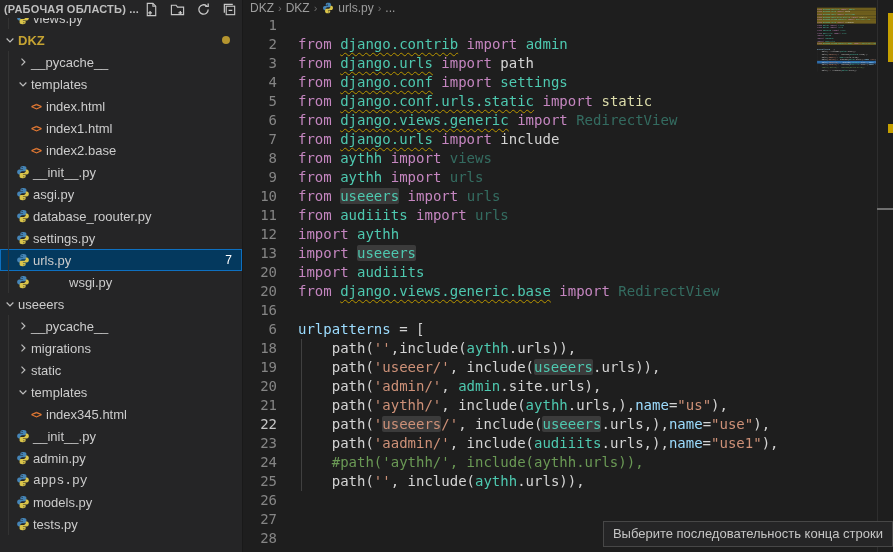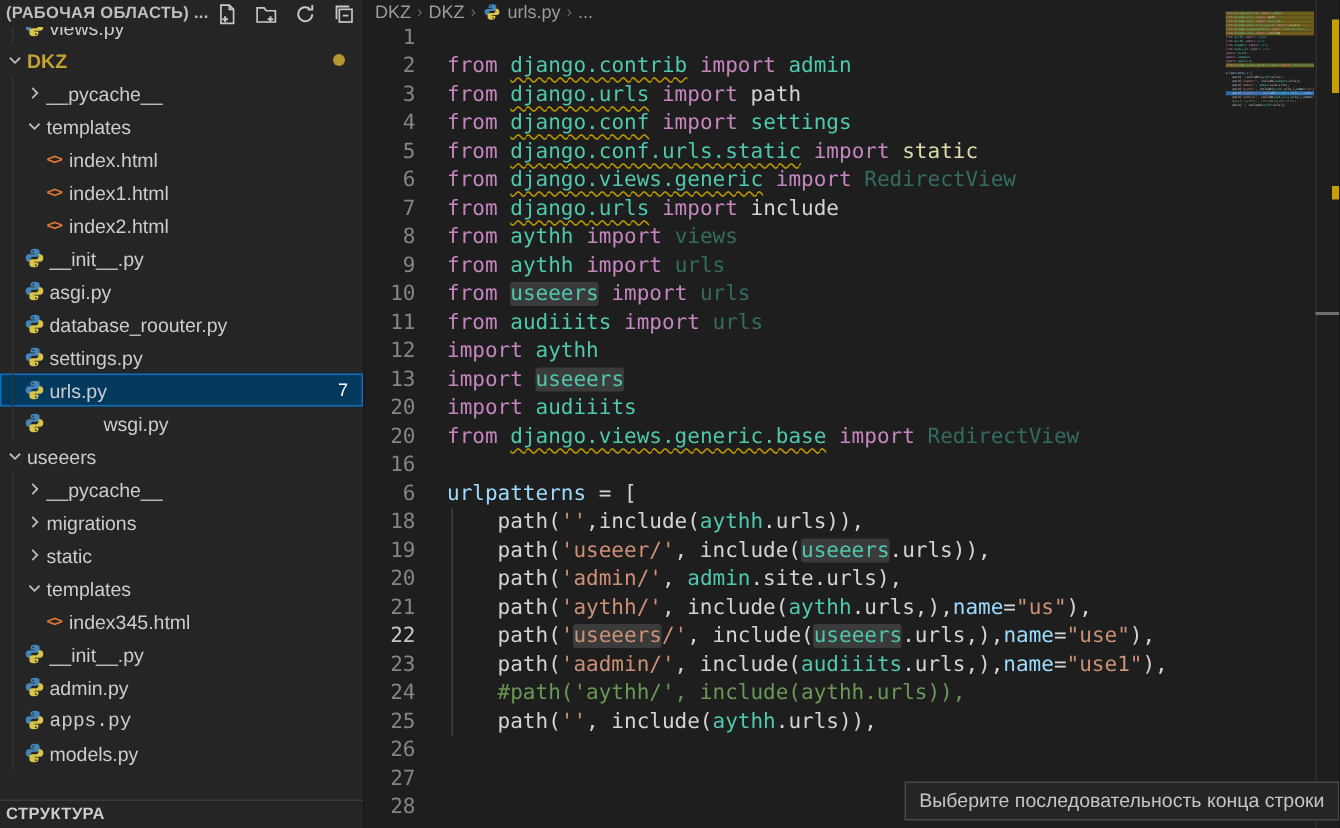--- a/index.html
+++ b/index.html
@@ -155,21 +155,21 @@
         <div class="trow guide" style="padding-left: 28px;">
           <span class="ficon">
             <span style="color:#e37933;font-size:10px;font-weight:bold;letter-spacing:-1px">&lt;&gt;</span>
           </span>
           <span class="tlabel">index1.html</span>
         </div>
         <div class="trow guide" style="padding-left: 28px;">
           <span class="ficon">
             <span style="color:#e37933;font-size:10px;font-weight:bold;letter-spacing:-1px">&lt;&gt;</span>
           </span>
-          <span class="tlabel">index2.html</span>
+          <span class="tlabel">index2.base</span>
         </div>
         <div class="trow guide" style="padding-left: 15px;">
           <span class="ficon">
             <svg width="14" height="14" viewBox="0 0 16 16">
               <path fill="#4584b6" d="M7.9 1C6.1 1 5 1.8 5 3v1.6h3.1v.6H3.6C2.3 5.2 1.3 6.3 1.3 8c0 1.7 1 2.9 2.3 2.9h1.3V9.2C4.9 8 6 7 7.1 7h3c1 0 1.8-.8 1.8-1.8V3c0-1.2-1.2-2-3-2zM7 2.2a.66.66 0 1 1 0 1.32.66.66 0 0 1 0-1.32z"></path>
               <path fill="#d9c44a" d="M8.1 15c1.8 0 2.9-.8 2.9-2v-1.6H7.9v-.6h4.5c1.3 0 2.3-1.1 2.3-2.8 0-1.7-1-2.9-2.3-2.9h-1.3v1.7c0 1.2-1.1 2.2-2.2 2.2h-3c-1 0-1.8.8-1.8 1.8V13c0 1.2 1.2 2 3 2zm.9-2.2a.66.66 0 1 1 0 1.32.66.66 0 0 1 0-1.32z"></path>
             </svg>
           </span>
           <span class="tlabel">__init__.py</span>
         </div>
@@ -294,24 +294,30 @@
         </div>
         <div class="trow guide" style="padding-left: 15px;">
           <span class="ficon">
             <svg width="14" height="14" viewBox="0 0 16 16">
               <path fill="#4584b6" d="M7.9 1C6.1 1 5 1.8 5 3v1.6h3.1v.6H3.6C2.3 5.2 1.3 6.3 1.3 8c0 1.7 1 2.9 2.3 2.9h1.3V9.2C4.9 8 6 7 7.1 7h3c1 0 1.8-.8 1.8-1.8V3c0-1.2-1.2-2-3-2zM7 2.2a.66.66 0 1 1 0 1.32.66.66 0 0 1 0-1.32z"></path>
               <path fill="#d9c44a" d="M8.1 15c1.8 0 2.9-.8 2.9-2v-1.6H7.9v-.6h4.5c1.3 0 2.3-1.1 2.3-2.8 0-1.7-1-2.9-2.3-2.9h-1.3v1.7c0 1.2-1.1 2.2-2.2 2.2h-3c-1 0-1.8.8-1.8 1.8V13c0 1.2 1.2 2 3 2zm.9-2.2a.66.66 0 1 1 0 1.32.66.66 0 0 1 0-1.32z"></path>
             </svg>
           </span>
           <span class="tlabel">models.py</span>
         </div>
+        <div class="trow guide" style="padding-left: 15px;">
+          <span class="ficon">
+            <svg width="14" height="14" viewBox="0 0 16 16">
+              <path fill="#4584b6" d="M7.9 1C6.1 1 5 1.8 5 3v1.6h3.1v.6H3.6C2.3 5.2 1.3 6.3 1.3 8c0 1.7 1 2.9 2.3 2.9h1.3V9.2C4.9 8 6 7 7.1 7h3c1 0 1.8-.8 1.8-1.8V3c0-1.2-1.2-2-3-2zM7 2.2a.66.66 0 1 1 0 1.32.66.66 0 0 1 0-1.32z"></path>
+              <path fill="#d9c44a" d="M8.1 15c1.8 0 2.9-.8 2.9-2v-1.6H7.9v-.6h4.5c1.3 0 2.3-1.1 2.3-2.8 0-1.7-1-2.9-2.3-2.9h-1.3v1.7c0 1.2-1.1 2.2-2.2 2.2h-3c-1 0-1.8.8-1.8 1.8V13c0 1.2 1.2 2 3 2zm.9-2.2a.66.66 0 1 1 0 1.32.66.66 0 0 1 0-1.32z"></path>
+            </svg>
+          </span>
+          <span class="tlabel">tests.py</span>
+        </div>
       </div>
-    <div class="outline">
-      <span>СТРУКТУРА</span>
-    </div>
   </div>
 
   <div class="editor">
     <div class="breadcrumb" id="breadcrumb">
         <span class="crumb">DKZ</span>
         <span class="crumb-sep">›</span>
         <span class="crumb">DKZ</span>
         <span class="crumb-sep">›</span>
         <span class="crumb"><span style="display:inline-flex;transform:scale(.85)">
             <svg width="14" height="14" viewBox="0 0 16 16">

